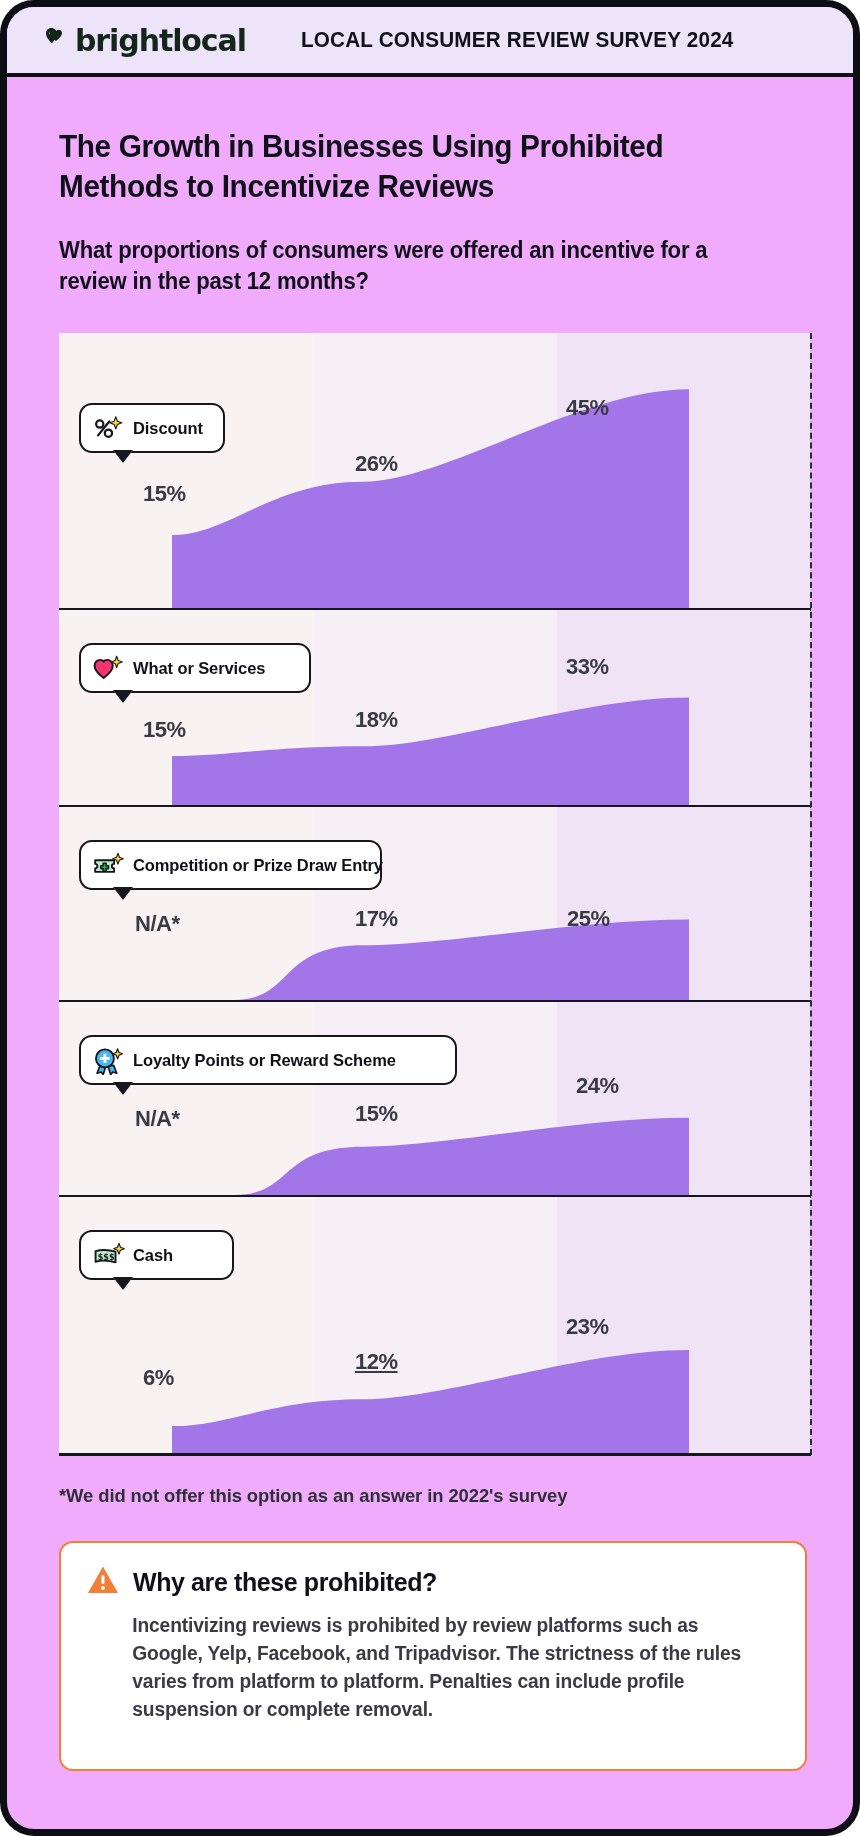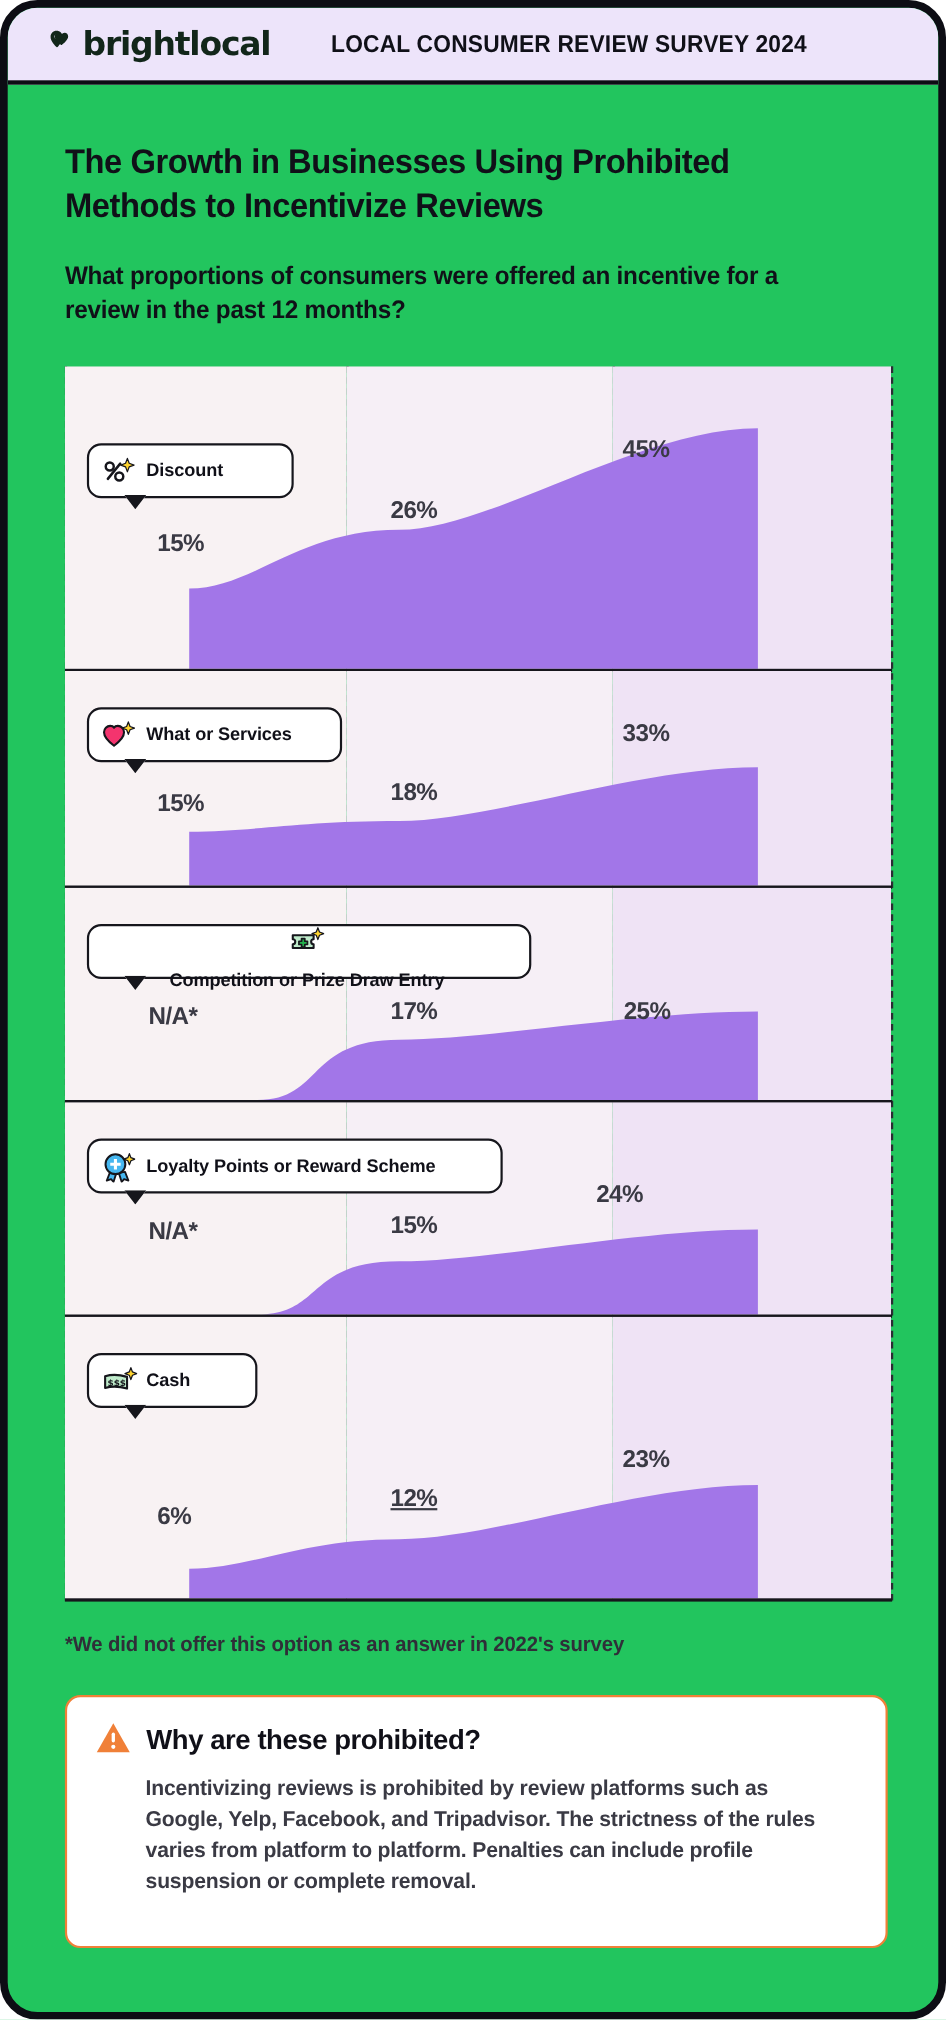--- a/index.html
+++ b/index.html
@@ -5,21 +5,21 @@
   * { box-sizing: border-box; margin:0; padding:0; }
   html,body { background:#ffffff; }
   body {
     width:860px; height:1836px;
     font-family:"Liberation Sans", sans-serif;
     display:flex; align-items:center; justify-content:center;
   }
   #frame {
     position:relative;
     width:860px; height:1836px;
-    background:#22c55e;
+    background:#f0abfc;
     border:7px solid #0d0d14;
     border-radius:34px;
     overflow:hidden;
     padding-left:44px;
   }
   
   #header {
     position:absolute; left:0; top:0; width:100%; height:70px;
     background:#EDE4FA;
     border-bottom:4px solid #0d0d14;
@@ -155,21 +155,21 @@
       <div class="yearpill" style="left: 545px;">2024</div>
       <div class="row" style="top: 0px; height: 277px;">
         <div class="rowbg">
           <div class="band" style="left: 0px; width: 256px; background: rgb(248, 242, 243);"></div>
           <div class="band" style="left: 256px; width: 242px; background: rgb(246, 239, 246);"></div>
           <div class="band" style="left: 498px; width: 253px; background: rgb(239, 227, 245);"></div>
         </div>
         <svg class="area" viewBox="0 0 752 277" preserveAspectRatio="none">
           <path d="M 113 202.10000000000002 C 171 202.10000000000002, 212 148.64, 304 148.64 C 386 148.64, 522 56.29999999999998, 630 56.29999999999998 L 630 275 L 113 275 Z" fill="#A276E8"></path>
         </svg>
-        <div class="bubble" style="left: 20px; top: 70px; width: 188px;">
+        <div class="bubble" style="left: 20px; top: 70px; width: 146px;">
           <span class="bicon"><svg viewBox="0 0 34 30" width="30" height="26">
               <g stroke="#16161c" stroke-width="2.6" fill="none" stroke-linecap="round">
                 <line x1="5.5" y1="23.5" x2="18.5" y2="7.5"></line>
               </g>
               <circle cx="7.5" cy="10.5" r="4.2" fill="none" stroke="#16161c" stroke-width="2.6"></circle>
               <circle cx="17.5" cy="21" r="4.2" fill="none" stroke="#16161c" stroke-width="2.6"></circle>
               <path d="M26 2 L27.9 7.1 L33 9 L27.9 10.9 L26 16 L24.1 10.9 L19 9 L24.1 7.1 Z" fill="#FFD42E" stroke="#16161c" stroke-width="1.3" stroke-linejoin="round"></path>
             </svg></span>
           <span class="blabel">Discount</span>
           <span class="tail"></span>
@@ -203,21 +203,21 @@
       <div class="rowline" style="top: 472px;"></div>
       <div class="row" style="top: 474px; height: 195px;">
         <div class="rowbg">
           <div class="band" style="left: 0px; width: 256px; background: rgb(248, 242, 243);"></div>
           <div class="band" style="left: 256px; width: 242px; background: rgb(246, 239, 246);"></div>
           <div class="band" style="left: 498px; width: 253px; background: rgb(239, 227, 245);"></div>
         </div>
         <svg class="area" viewBox="0 0 752 195" preserveAspectRatio="none">
           <path d="M 175 193 C 235 193, 219 138.26, 304 138.26 C 384 138.26, 520 112.5, 630 112.5 L 630 193 Z" fill="#A276E8"></path>
         </svg>
-        <div class="bubble" style="left: 20px; top: 33px; width: 404px; flex-direction: column;">
+        <div class="bubble" style="left: 20px; top: 33px; width: 303px;">
           <span class="bicon"><svg viewBox="0 0 36 30" width="31" height="26">
               <path d="M2.5 9.5h22v4.2a2.6 2.6 0 000 5.2v4.1h-22v-4.1a2.6 2.6 0 000-5.2z" fill="#BFEBCB" stroke="#16161c" stroke-width="2.2" stroke-linejoin="round"></path>
               <path d="M11.8 13h3.4v2.8H18v3.4h-2.8V22h-3.4v-2.8H9v-3.4h2.8z" fill="#22B14C" stroke="#16161c" stroke-width="1.8" stroke-linejoin="round"></path>
               <path d="M29 1.5 L30.7 6 L35.2 7.8 L30.7 9.5 L29 14 L27.3 9.5 L22.8 7.8 L27.3 6 Z" fill="#FFD42E" stroke="#16161c" stroke-width="1.3" stroke-linejoin="round"></path>
             </svg></span>
           <span class="blabel">Competition or Prize Draw Entry</span>
           <span class="tail"></span>
         </div>
         <div class="val" style="left: 76px; top: 104px;">N/A*</div>
         <div class="val" style="left: 296px; top: 99px;">17%</div>
@@ -239,21 +239,21 @@
               <path d="M17 22 L20 31.5 L22.5 28.5 L27 30 L23.5 21z" fill="#46B7F0" stroke="#16161c" stroke-width="1.9" stroke-linejoin="round"></path>
               <circle cx="13.5" cy="13" r="10.3" fill="#46B7F0" stroke="#16161c" stroke-width="2.1"></circle>
               <path d="M11.9 7.6h3.2v3.8h3.8v3.2h-3.8v3.8h-3.2v-3.8H8.1v-3.2h3.8z" fill="#ffffff"></path>
               <path d="M28 2 L29.6 6.2 L33.8 7.8 L29.6 9.4 L28 13.6 L26.4 9.4 L22.2 7.8 L26.4 6.2 Z" fill="#FFD42E" stroke="#16161c" stroke-width="1.3" stroke-linejoin="round"></path>
             </svg></span>
           <span class="blabel">Loyalty Points or Reward Scheme</span>
           <span class="tail"></span>
         </div>
         <div class="val" style="left: 76px; top: 104px;">N/A*</div>
         <div class="val" style="left: 296px; top: 99px;">15%</div>
-        <div class="val" style="left: 483px; top: 71px;">24%</div>
+        <div class="val" style="left: 517px; top: 71px;">24%</div>
       </div>
       <div class="rowline" style="top: 862px;"></div>
       <div class="row" style="top: 864px; height: 258px;">
         <div class="rowbg">
           <div class="band" style="left: 0px; width: 256px; background: rgb(248, 242, 243);"></div>
           <div class="band" style="left: 256px; width: 242px; background: rgb(246, 239, 246);"></div>
           <div class="band" style="left: 498px; width: 253px; background: rgb(239, 227, 245);"></div>
         </div>
         <svg class="area" viewBox="0 0 752 258" preserveAspectRatio="none">
           <path d="M 113 229.12 C 171 229.12, 212 202.24, 304 202.24 C 386 202.24, 522 152.95999999999998, 630 152.95999999999998 L 630 256 L 113 256 Z" fill="#A276E8"></path>

